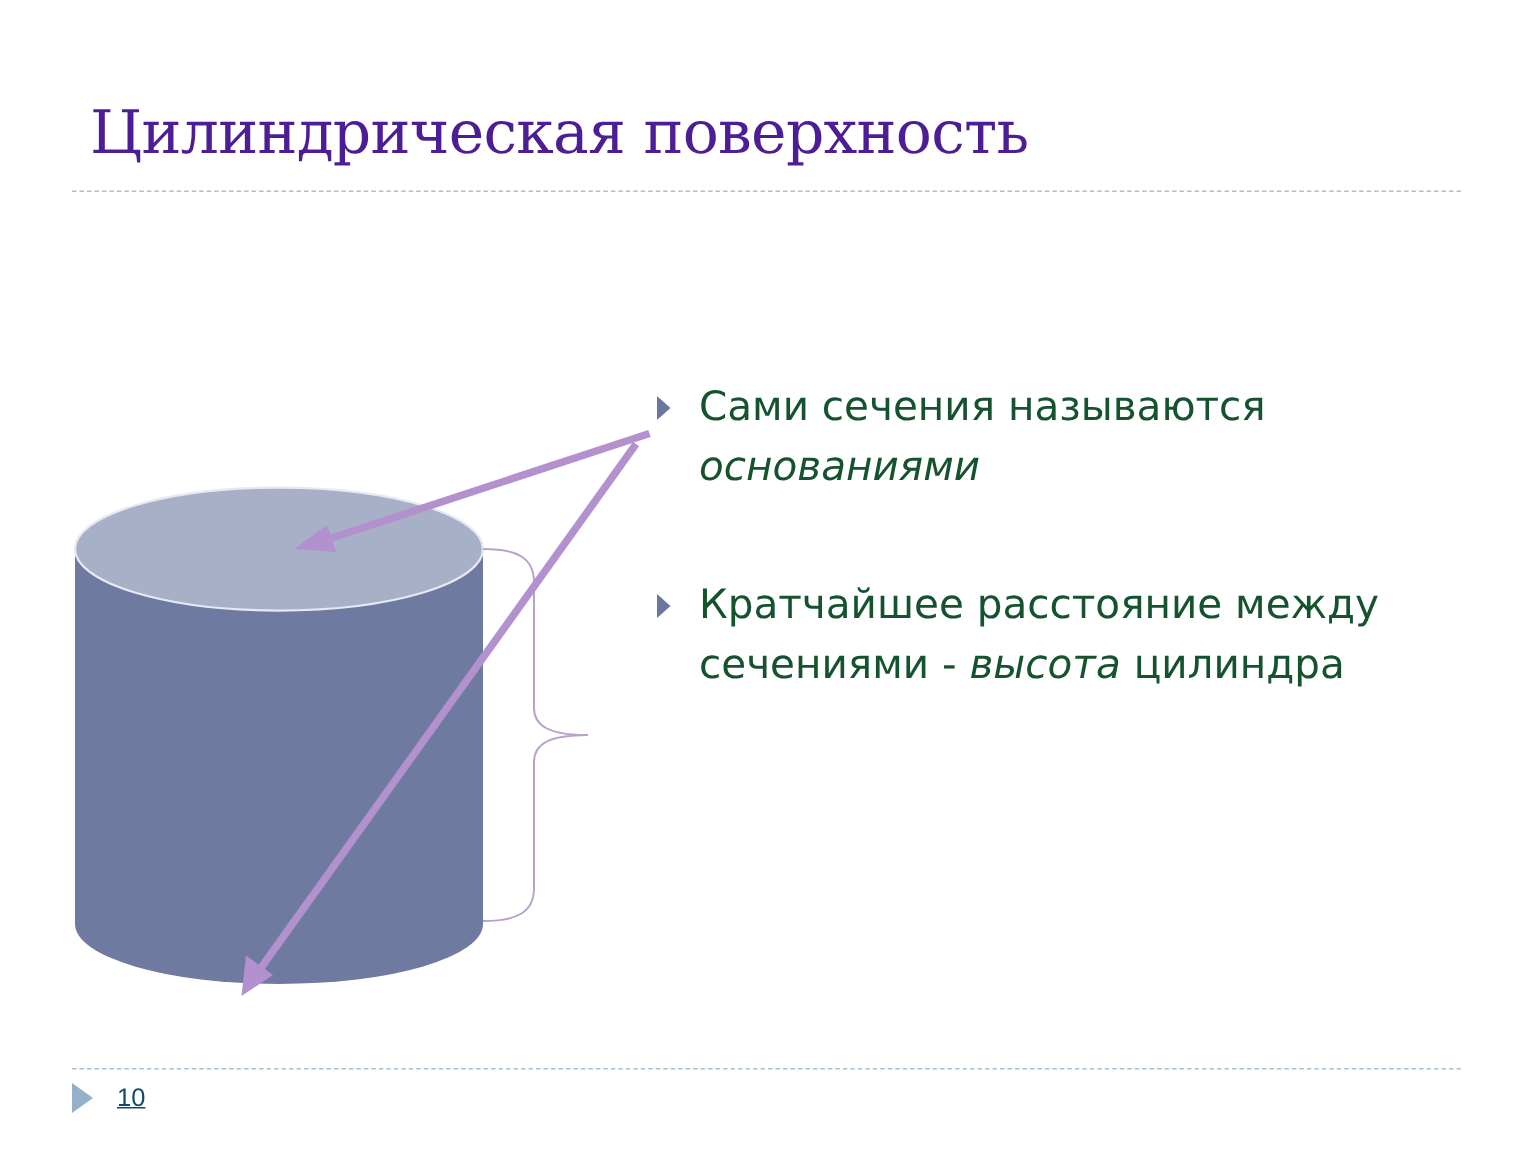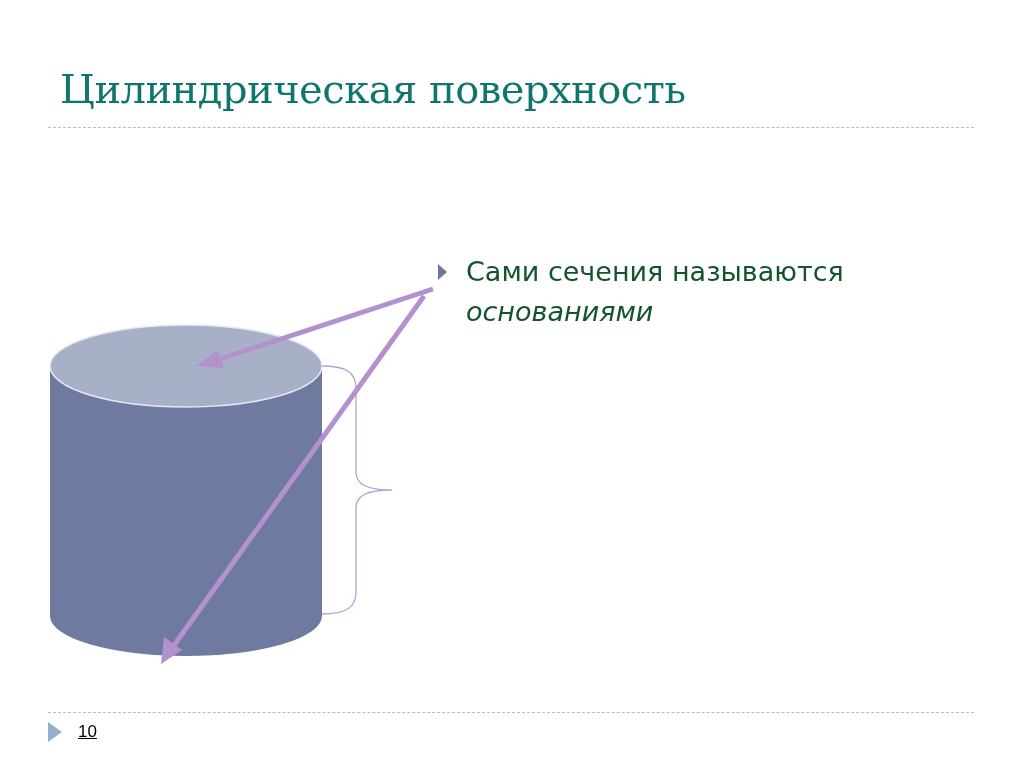--- a/index.html
+++ b/index.html
@@ -13,21 +13,21 @@
       height: 767px;
       background: #ffffff;
       overflow: hidden;
     }
     .title {
       position: absolute;
       left: 60px;
       top: 66px;
       font-family: "DejaVu Serif", "Liberation Serif", serif;
       font-size: 40px;
-      color: #0f766e;
+      color: #4c1d95;
       letter-spacing: -0.5px;
       white-space: nowrap;
     }
     .rule {
       position: absolute;
       left: 48px;
       width: 926px;
       height: 0;
       border-top: 1px dashed #a9c1cf;
     }
@@ -75,21 +75,21 @@
       border-top: 10px solid transparent;
       border-bottom: 10px solid transparent;
       border-left: 14px solid #95b0c9;
     }
     .page-num {
       position: absolute;
       left: 78px;
       top: 722px;
       font-family: "Liberation Sans", "DejaVu Sans", sans-serif;
       font-size: 17px;
-      color: #000000;
+      color: #0c4a6e;
       text-decoration: underline;
     }
   </style>
 </head>
 <body>
 
 <div class="slide">
 
   <div class="title">Цилиндрическая поверхность</div>
   <div class="rule top"></div>
@@ -112,19 +112,23 @@
       <line x1="424" y1="296" x2="172" y2="648" stroke="#b391cf" stroke-width="5"></line>
       <polygon points="161,664 164,637 182,650" fill="#b391cf"></polygon>
     </g>
   </svg>
 
   <div class="bullets">
     <div class="bullet">
       <span class="bullet-marker"></span>
       <span>Сами сечения называются </span><span class="em">основаниями</span><span></span>
     </div>
+    <div class="bullet">
+      <span class="bullet-marker"></span>
+      <span>Кратчайшее расстояние между сечениями - </span><span class="em">высота</span><span> цилиндра</span>
+    </div>
   </div>
 
   <div class="rule bottom"></div>
   <div class="footer-marker"></div>
   <div class="page-num">10</div>
 
 </div>
 
 </body></html>

